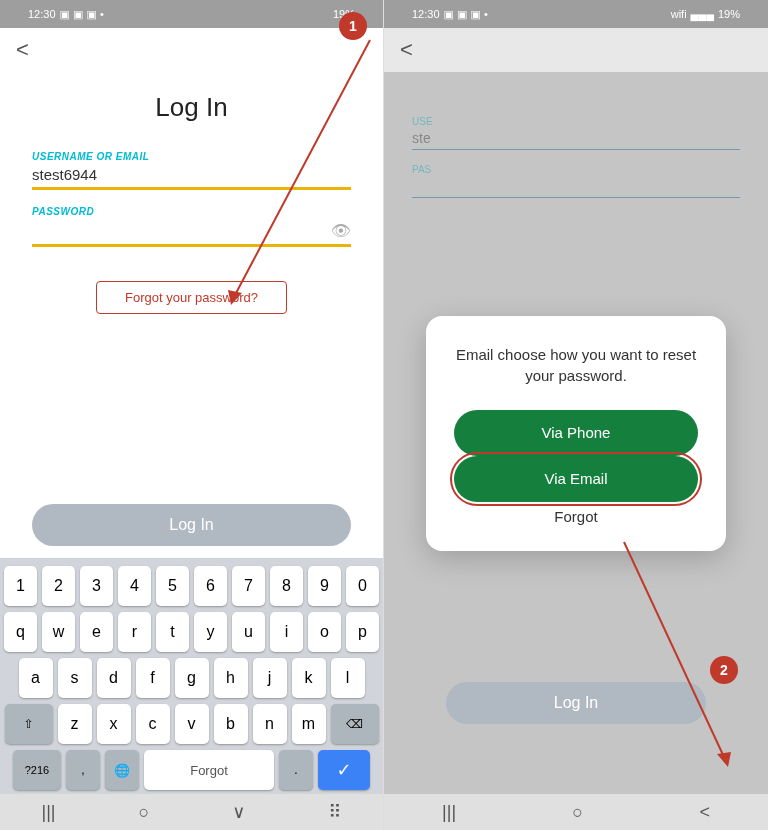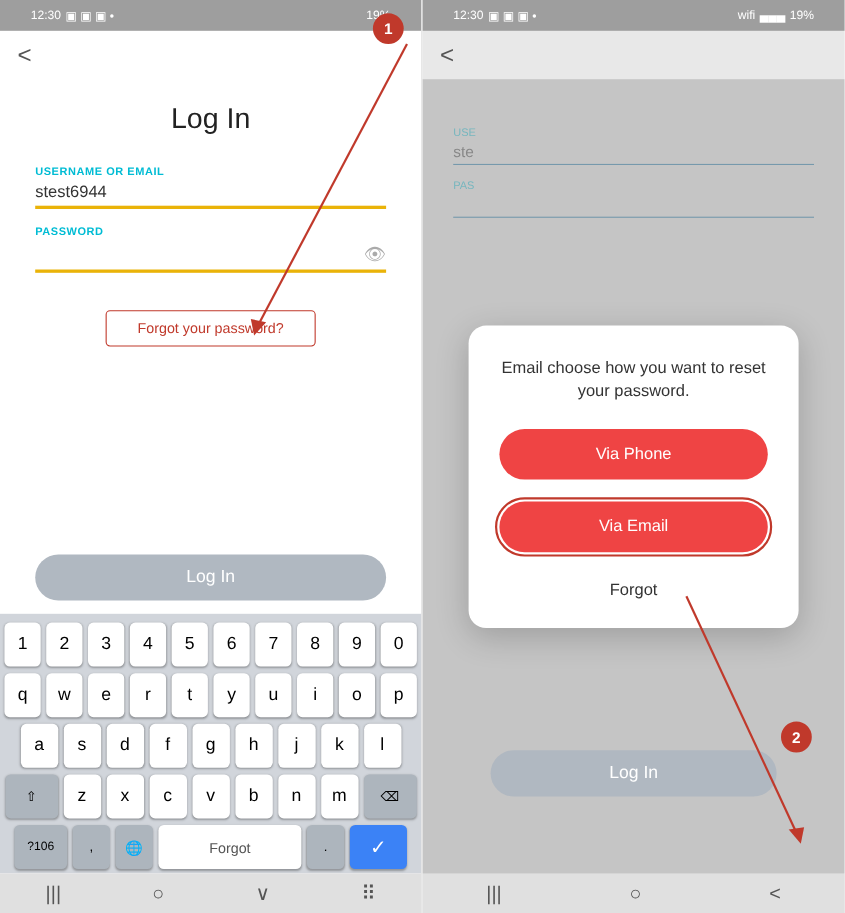--- a/index.html
+++ b/index.html
@@ -71,20 +71,21 @@
       width: 100%;
       margin-bottom: 16px;
     }
     .field-label {
       font-size: 10px;
       font-weight: 600;
       color: #00bcd4;
       text-transform: uppercase;
       letter-spacing: 0.5px;
       margin-bottom: 4px;
+      font-style: italic;
     }
     .field-input-row {
       display: flex;
       align-items: center;
       border-bottom: 3px solid #eab308;
       padding-bottom: 4px;
     }
     .field-value {
       flex: 1;
       font-size: 15px;
@@ -217,27 +218,27 @@
       font-size: 15px;
       color: #333;
       text-align: center;
       margin-bottom: 24px;
       line-height: 1.4;
     }
     .modal-btn {
       width: 100%;
       height: 46px;
       border-radius: 23px;
-      background: #ef4444;
+      background: #15803d;
       border: none;
       color: #fff;
       font-size: 15px;
       font-weight: 500;
       cursor: pointer;
-      margin-bottom: 20px;
+      margin-bottom: 0;
     }
     .modal-btn.highlighted {
       outline: 2px solid #c0392b;
       outline-offset: 2px;
     }
     .modal-cancel {
       font-size: 15px;
       color: #333;
       background: none;
       border: none;
@@ -396,21 +397,21 @@
       <div class="kb-key">x</div>
       <div class="kb-key">c</div>
       <div class="kb-key">v</div>
       <div class="kb-key">b</div>
       <div class="kb-key">n</div>
       <div class="kb-key">m</div>
       <div class="kb-key dark wide">⌫</div>
     </div>
 
     <div class="kb-bottom-row">
-      <div class="kb-key dark wide" style="font-size:11px;">?106</div>
+      <div class="kb-key dark wide" style="font-size:11px;">?216</div>
       <div class="kb-key dark">,</div>
       <div class="kb-key dark" style="font-size:13px;">🌐</div>
       <div class="kb-key space">Forgot</div>
       <div class="kb-key dark">.</div>
       <div class="kb-key blue">✓</div>
     </div>
   </div>
 
   <div class="bottom-nav">
     <span class="nav-icon">|||</span>

